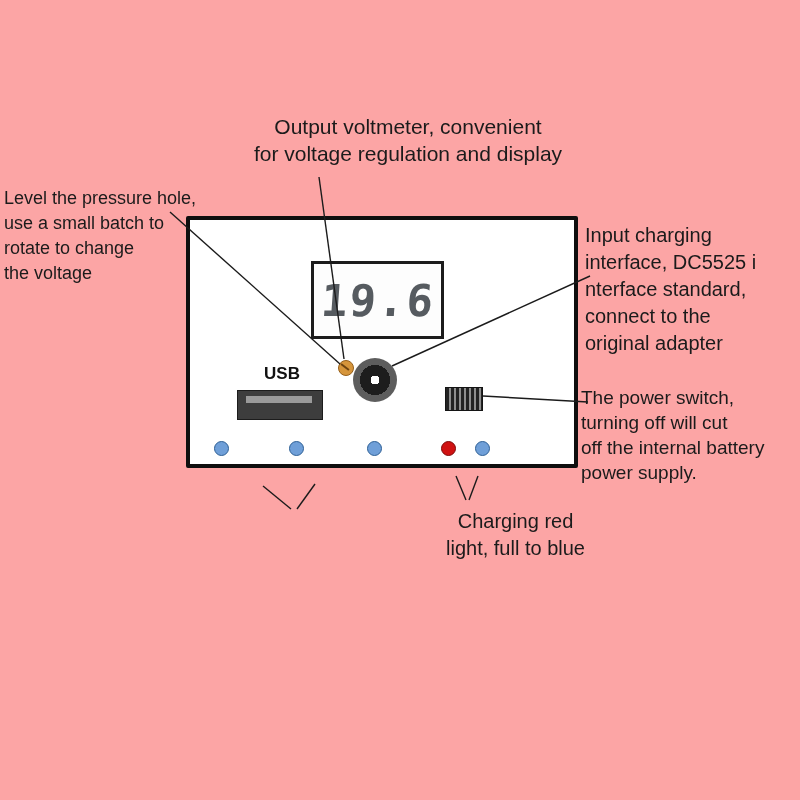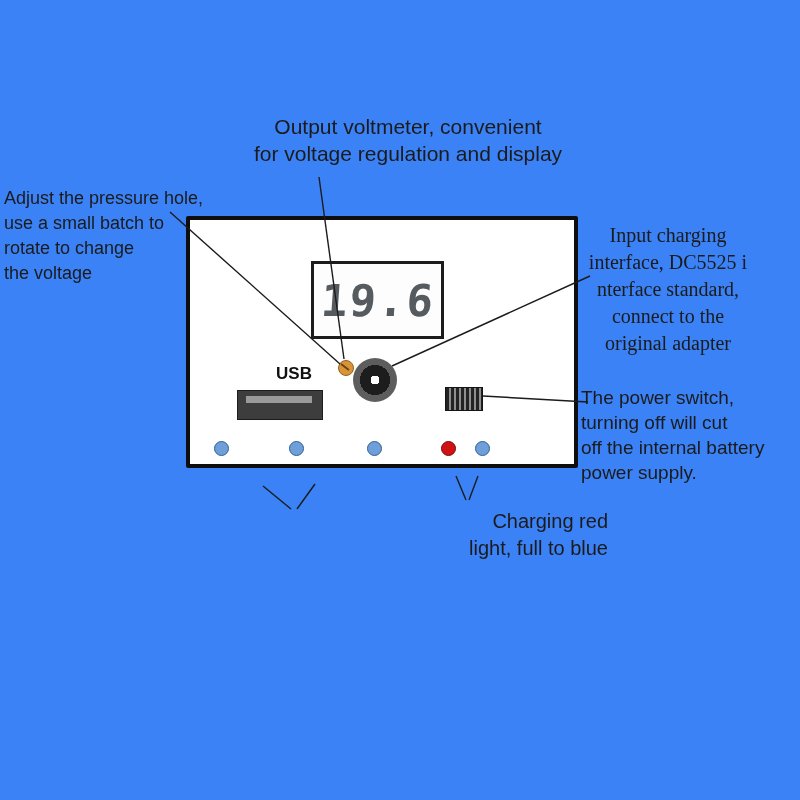--- a/index.html
+++ b/index.html
@@ -1,43 +1,43 @@
 <!DOCTYPE html>
 <html><head>
 <meta charset="utf-8">
 <style>
   html, body { margin: 0; padding: 0; background: #ffffff; }
   #canvas {
     position: relative; width: 800px; height: 800px;
-    background: #3b82f6; overflow: hidden;
+    background: #fca5a5; overflow: hidden;
     font-family: "Liberation Sans", sans-serif;
   }
   .label { position: absolute; color: #1b1b1b; white-space: pre-line; }
   .lbl-voltmeter { left: 218px; top: 113px; width: 380px; text-align: center; font-size: 21px; line-height: 27px; }
   .lbl-adjust    { left: 4px;   top: 186px; width: 205px; text-align: left;   font-size: 18px; line-height: 25px; }
-  .lbl-input     { left: 567px; top: 222px; width: 202px; text-align: center; font-size: 20px; line-height: 27px; font-family: Liberation Serif, serif; }
+  .lbl-input     { left: 585px; top: 222px; width: 202px; text-align: left; font-size: 20px; line-height: 27px; }
   .lbl-power     { left: 581px; top: 385px; width: 218px; font-size: 19px; line-height: 25px; }
   .lbl-battery   { left: 198px; top: 517px; width: 260px; text-align: left;   font-size: 20px; }
-  .lbl-charging  { left: 423px; top: 508px; width: 185px; text-align: right;   font-size: 20px; line-height: 27px; }
+  .lbl-charging  { left: 423px; top: 508px; width: 185px; text-align: center;   font-size: 20px; line-height: 27px; }
 
   #device {
     position: absolute; left: 186px; top: 216px; width: 384px; height: 244px;
     border: 4px solid #0e0e0e; background: #ffffff; border-radius: 2px;
   }
   #display {
     position: absolute; left: 121px; top: 41px; width: 127px; height: 72px;
     border: 3px solid #1c1c1c; background: #fdfdfd;
     display: flex; align-items: center; justify-content: center;
   }
   #digits {
     font-family: "DejaVu Sans Mono", monospace; font-weight: bold;
     font-size: 44px; color: #565b60; letter-spacing: 2px; transform: skewX(-4deg);
   }
   #usb-label {
-    position: absolute; left: 62px; top: 144px; width: 60px; text-align: right;
+    position: absolute; left: 62px; top: 144px; width: 60px; text-align: center;
     font-size: 17px; font-weight: bold; color: #111111;
   }
   #usb-port {
     position: absolute; left: 47px; top: 170px; width: 84px; height: 28px;
     background: #3d3d3d; border: 1px solid #1c1c1c;
   }
   #usb-tongue { position: absolute; left: 8px; top: 5px; width: 66px; height: 7px; background: #9a9a9a; display: block; }
   #screw {
     position: absolute; left: 148px; top: 140px; width: 14px; height: 14px;
     border-radius: 50%; background: #d6953b; border: 1px solid #96601c;
@@ -62,21 +62,21 @@
   .led-5 { left: 285px; top: 221px; }
   #lines { position: absolute; left: 0; top: 0; z-index: 5; pointer-events: none; }
 </style>
 </head>
 <body>
 
 <div id="canvas">
 
   <div class="label lbl-voltmeter">Output voltmeter, convenient
 for voltage regulation and display</div>
-  <div class="label lbl-adjust">Adjust the pressure hole,
+  <div class="label lbl-adjust">Level the pressure hole,
 use a small batch to
 rotate to change
 the voltage</div>
   <div class="label lbl-input">Input charging
 interface, DC5525 i
 nterface standard,
 connect to the
 original adapter</div>
   <div class="label lbl-power">The power switch,
 turning off will cut

